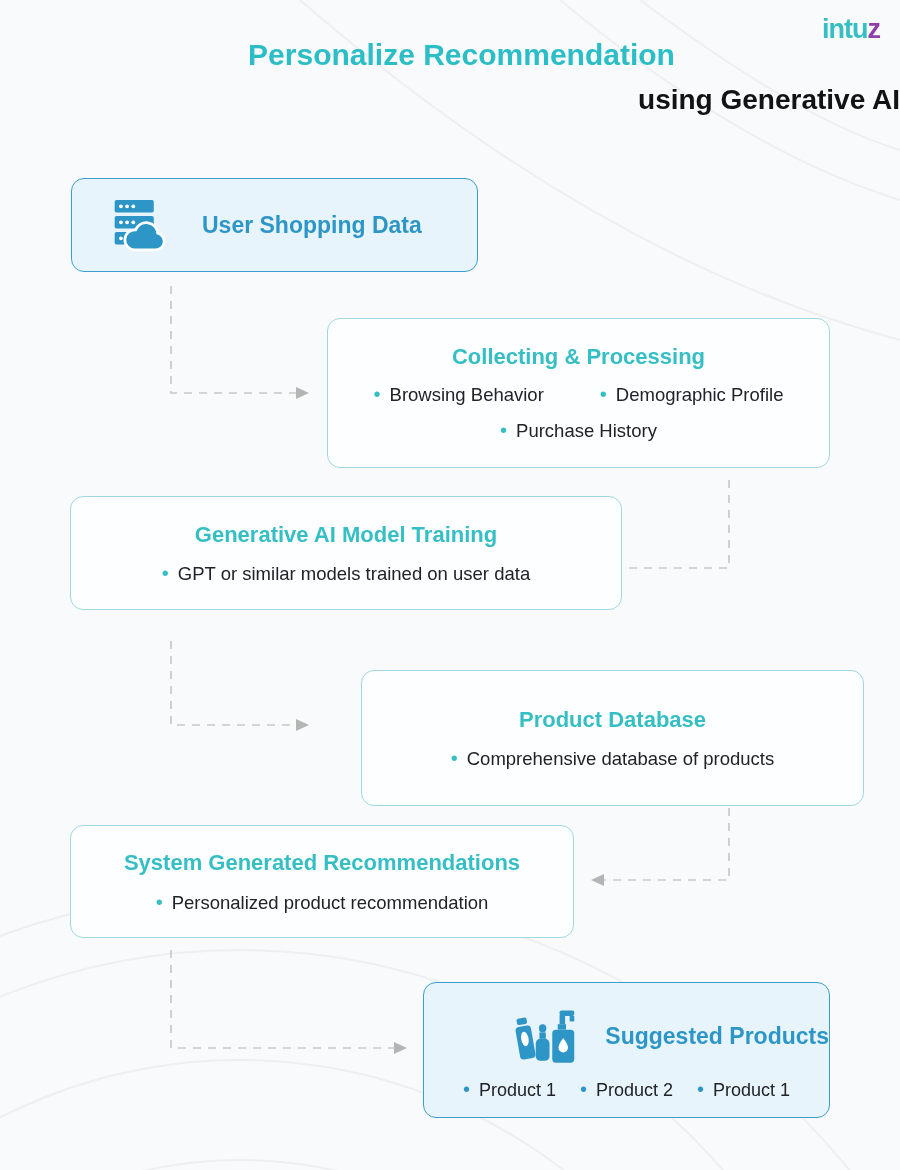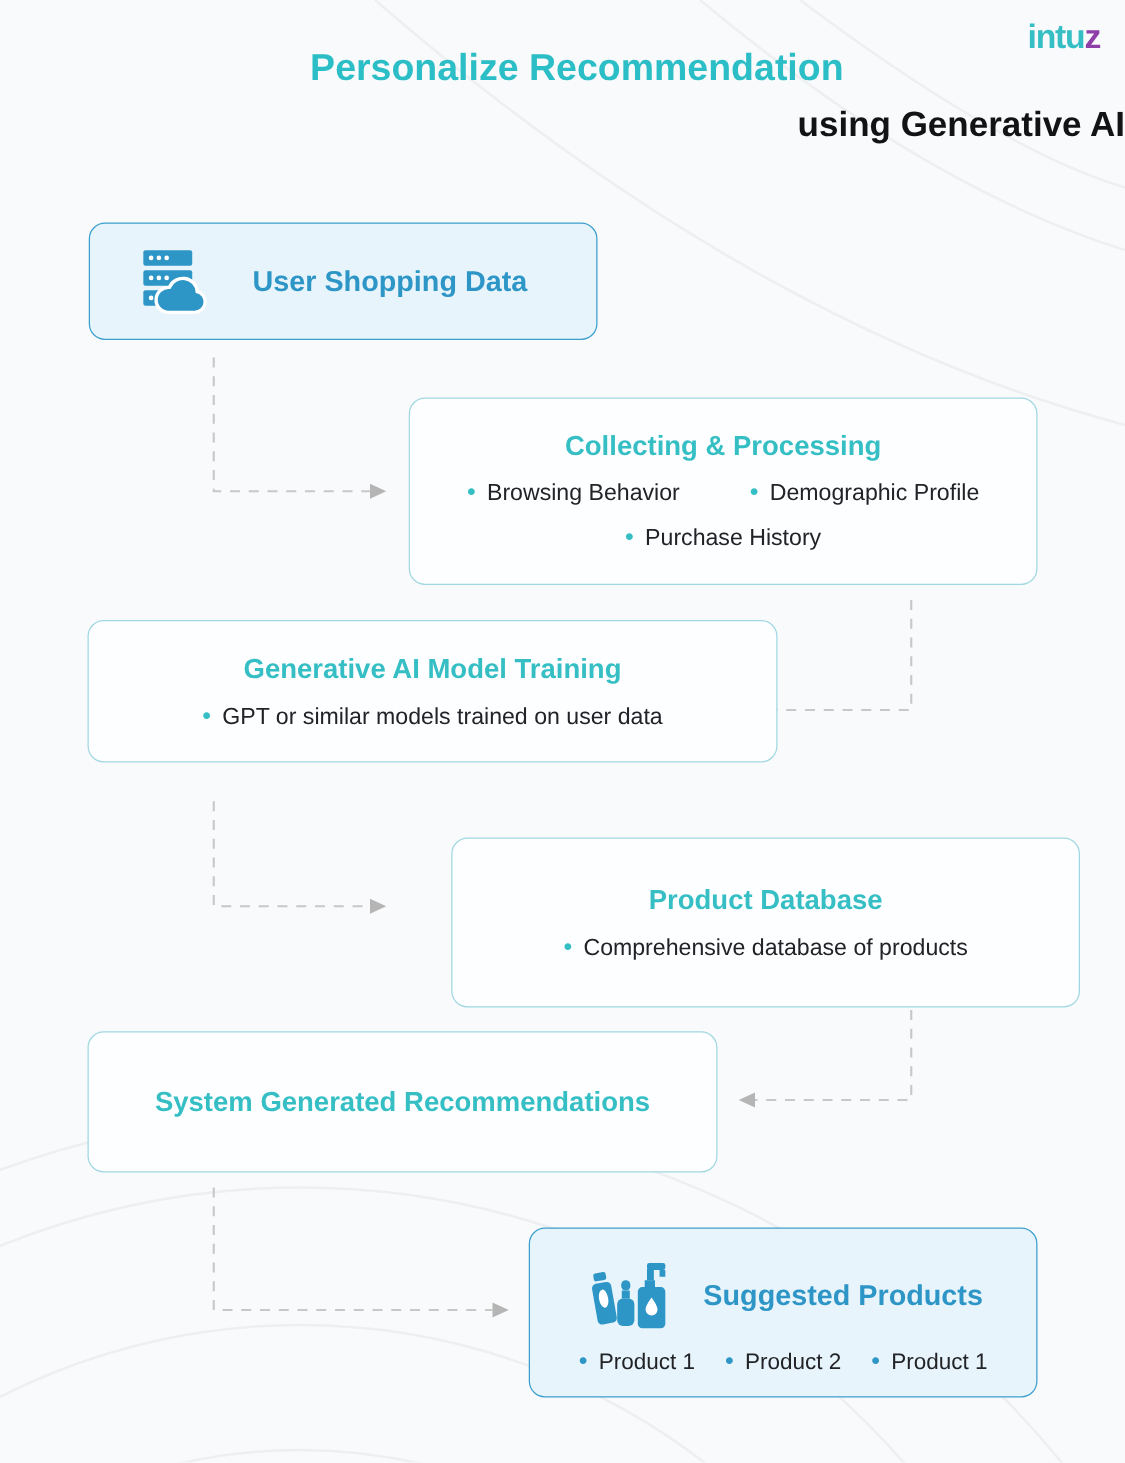--- a/index.html
+++ b/index.html
@@ -62,21 +62,21 @@
   .node-2 { left:327px; top:318px; width:503px; height:150px; gap:13px; }
   .node-2 .bullet-row { gap:56px; }
   
   .node-3 { left:70px; top:496px; width:552px; height:114px; gap:14px; }
   
   .node-4 { left:327px; top:670px; width:503px; height:136px; gap:14px;margin-left:34px; }
   
   .node-5 { left:70px; top:825px; width:504px; height:113px; gap:15px; }
   
   .node-6 { left:423px; top:982px; width:407px; height:136px; gap:8px; padding-top:4px; }
-  .node-6 .icon-row { justify-content:center; gap:26px; }
+  .node-6 .icon-row { justify-content:flex-end; gap:26px; }
   .node-6 .node-title { font-size:23px; }
   .node-6 .bullet-row { gap:24px;align-items:flex-end; }
   .node-6 .bullet { font-size:18px; }
 </style>
 </head>
 <body>
 
 <div class="stage">
 
   <svg class="bg-deco" viewBox="0 0 900 1170">
@@ -157,20 +157,23 @@
 
   <div class="node node-4">
     <div class="node-title">Product Database</div>
     <div class="bullet-row">
       <span class="bullet">Comprehensive database of products</span>
     </div>
   </div>
 
   <div class="node node-5">
     <div class="node-title">System Generated Recommendations</div>
+    <div class="bullet-row">
+      <span class="bullet">Personalized product recommendation</span>
+    </div>
   </div>
 
   <div class="node hl node-6">
     <div class="icon-row">
       <svg width="70" height="66" viewBox="0 0 76 72">
         <g fill="#2e96c6">
           <g transform="rotate(-10 18 40)">
             <rect x="9" y="24" width="17" height="36" rx="4"></rect>
             <rect x="12" y="15" width="11" height="7" rx="2"></rect>
             <ellipse cx="17.5" cy="38" rx="4" ry="8" fill="#ffffff"></ellipse>

